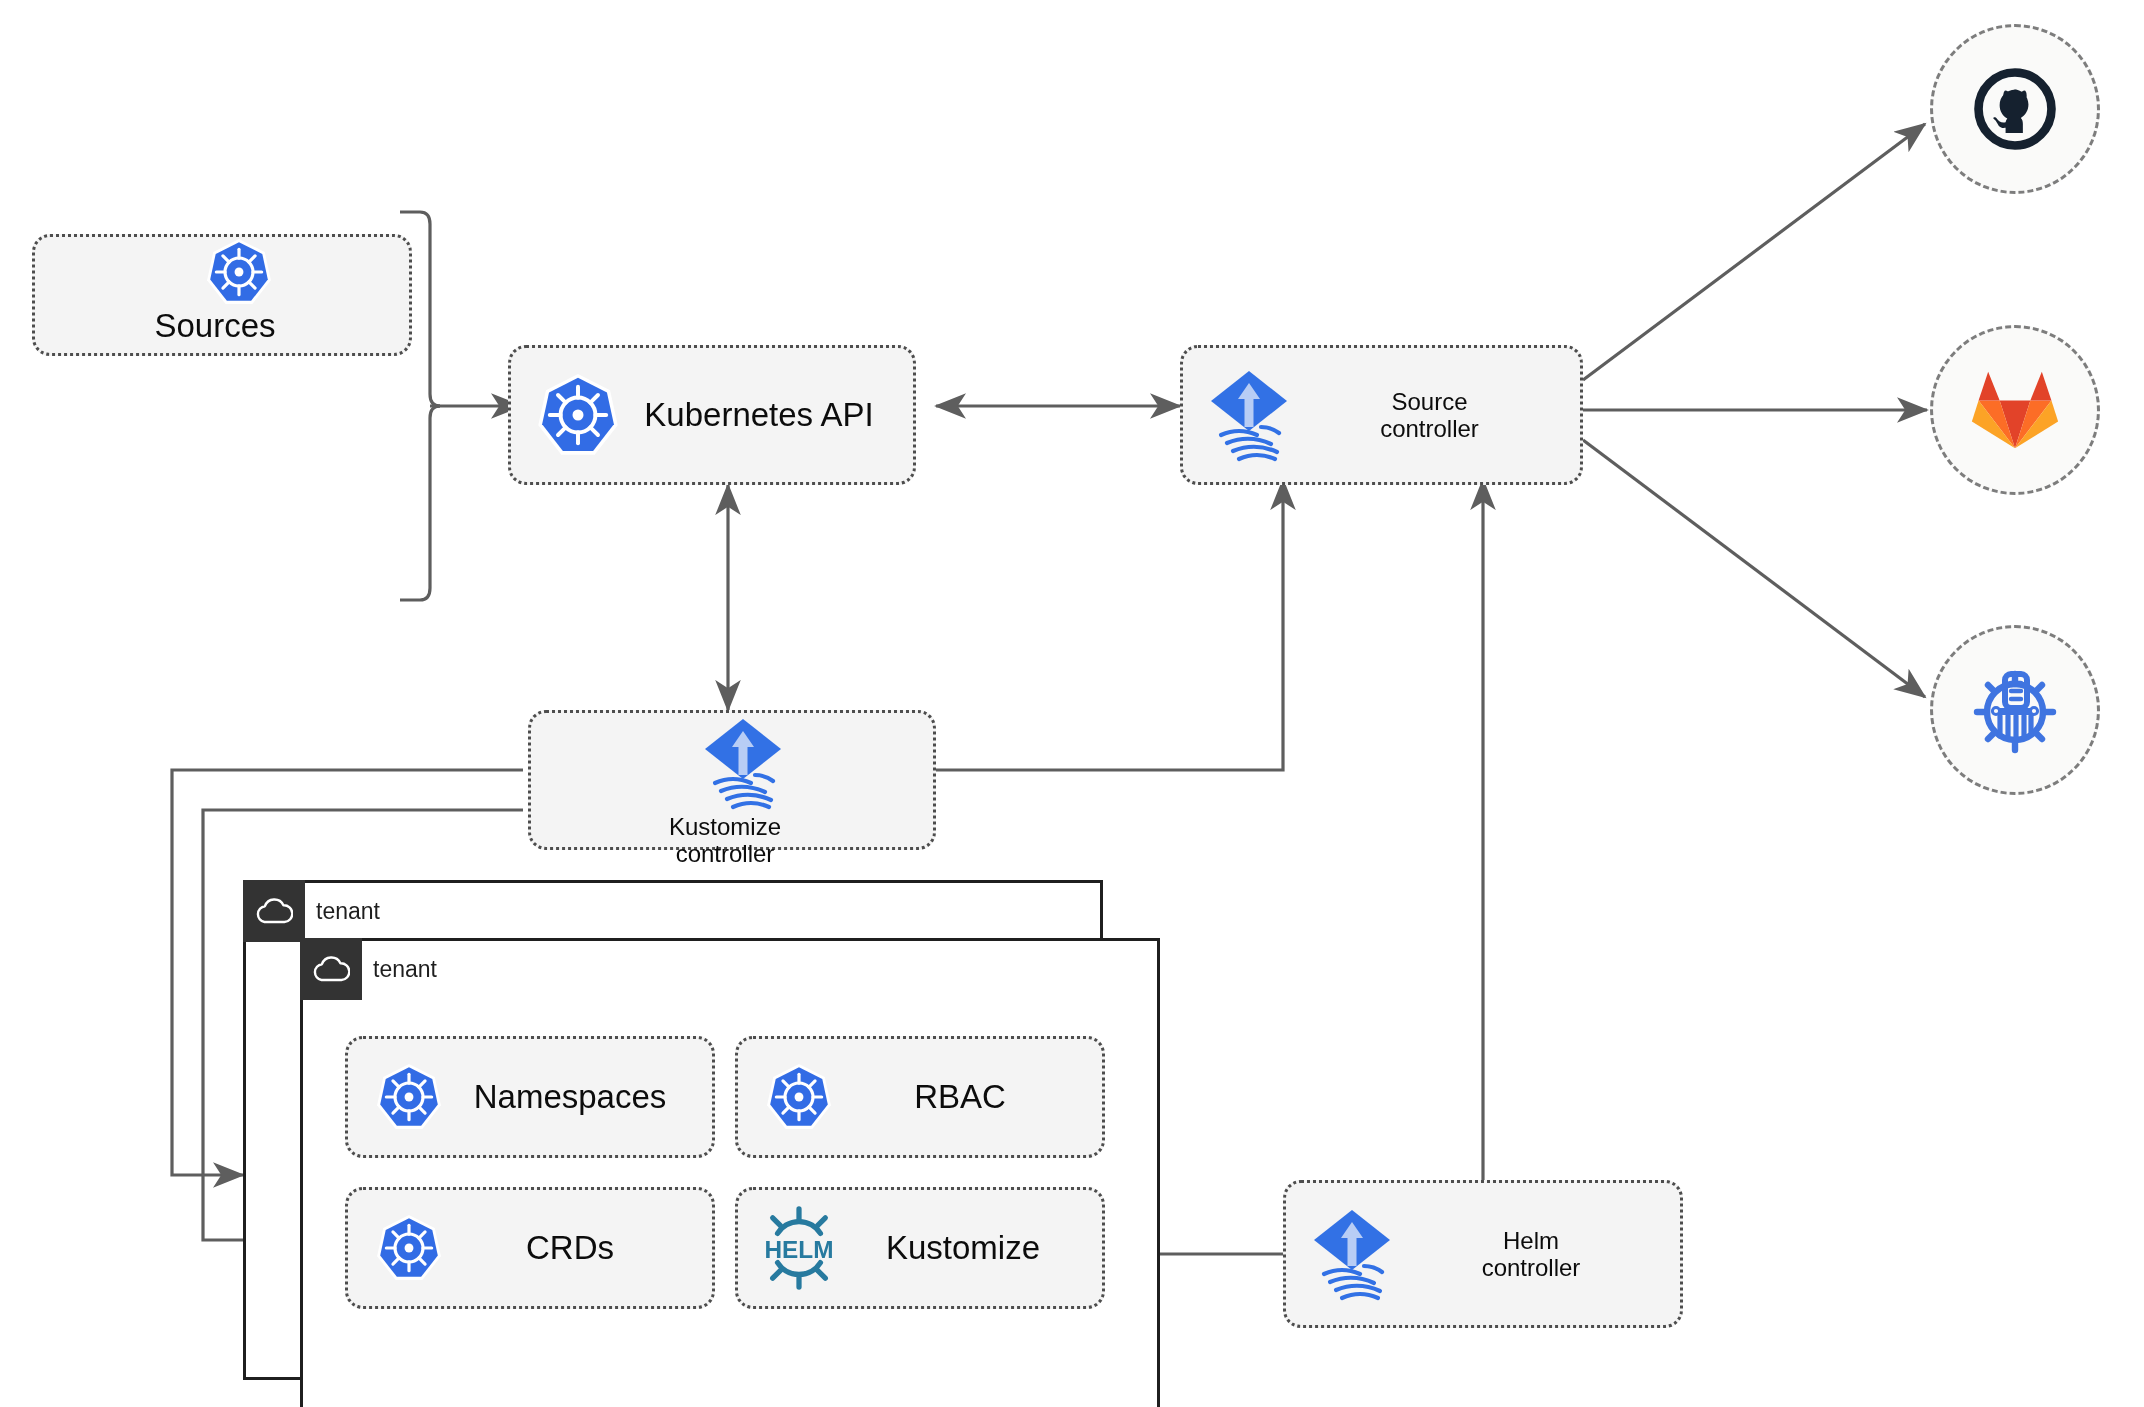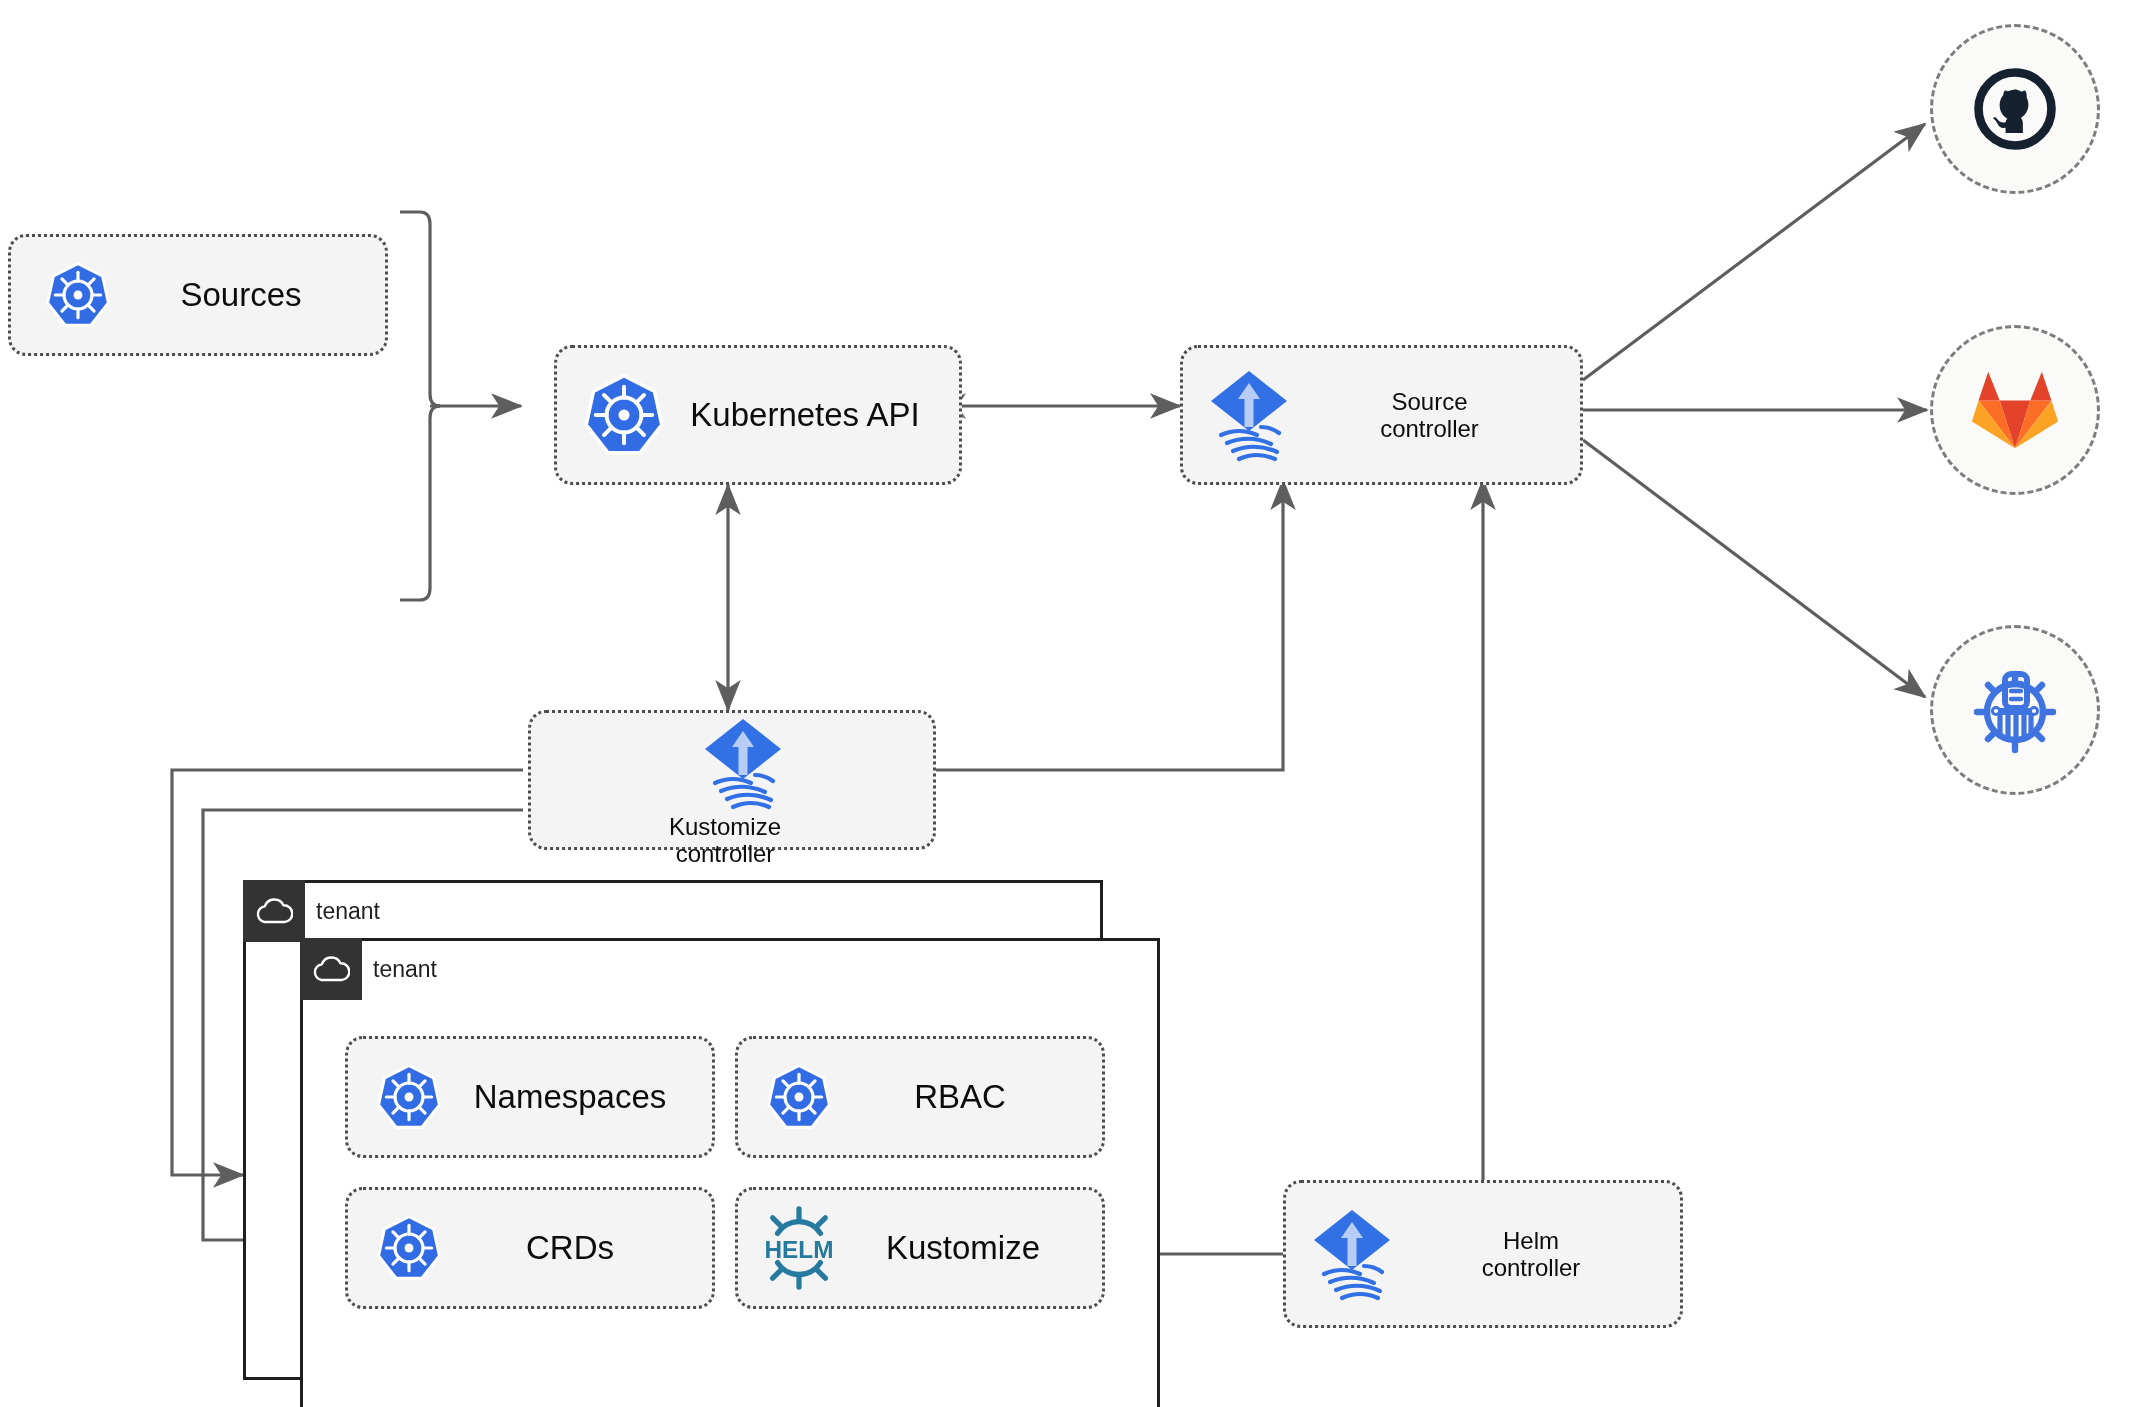--- a/index.html
+++ b/index.html
@@ -98,21 +98,21 @@
 
   <div class="tenant" style="left:300px;top:938px;width:860px;height:500px;">
     <div class="tab">
       <svg class="svgico" width="38" height="30" viewBox="0 0 38 30" aria-hidden="true">
         <path d="M9.5,26 A8,8 0 0 1 9.9,10.2 A10,10 0 0 1 28.4,9.2 A7.2,7.2 0 0 1 29.4,26 Z" fill="none" stroke="#ffffff" stroke-width="2.4" stroke-linejoin="round"></path>
       </svg>
     </div>
     <div class="tname" style="left:70px;">tenant</div>
   </div>
 
-  <div class="node" style="left:8px;top:234px;width:380px;height:122px;">
+  <div class="node" style="left:32px;top:234px;width:380px;height:122px;flex-direction:column;">
     <span class="ico" style="margin:0 0 0 34px;">
       <svg class="svgico" width="66" height="70" viewBox="0 0 64 68" aria-hidden="true">
         <path d="M32,2 L57,14.6 L63,42 L45,65 L19,65 L1,42 L7,14.6 Z" fill="#fff"></path>
         <path d="M32,5 L54.6,16.4 L60,41.2 L43.8,62 L20.2,62 L4,41.2 L9.4,16.4 Z" fill="#326ce5"></path>
         <g fill="none" stroke="#ffffff" stroke-width="3.1" stroke-linecap="round">
           <circle cx="32" cy="34" r="13.6"></circle>
           <line x1="32" y1="12" x2="32" y2="20.6"></line>
           <line x1="32" y1="47.4" x2="32" y2="56"></line>
           <line x1="10" y1="34" x2="18.4" y2="34"></line>
           <line x1="45.6" y1="34" x2="54" y2="34"></line>
@@ -121,21 +121,21 @@
           <line x1="47.6" y1="18.4" x2="41.6" y2="24.4"></line>
           <line x1="22.4" y1="43.6" x2="16.4" y2="49.6"></line>
         </g>
         <circle cx="32" cy="34" r="4.3" fill="#ffffff"></circle>
       </svg>
     </span>
     <span class="lbl">Sources</span>
   </div>
 
 
-  <div class="node" style="left:554px;top:345px;width:408px;height:140px;justify-content:center;">
+  <div class="node" style="left:508px;top:345px;width:408px;height:140px;justify-content:center;">
     <span class="ico" style="margin:0 0 0 26px;">
       <svg class="svgico" width="82" height="88" viewBox="0 0 64 68" aria-hidden="true">
         <path d="M32,2 L57,14.6 L63,42 L45,65 L19,65 L1,42 L7,14.6 Z" fill="#fff"></path>
         <path d="M32,5 L54.6,16.4 L60,41.2 L43.8,62 L20.2,62 L4,41.2 L9.4,16.4 Z" fill="#326ce5"></path>
         <g fill="none" stroke="#ffffff" stroke-width="3.1" stroke-linecap="round">
           <circle cx="32" cy="34" r="13.6"></circle>
           <line x1="32" y1="12" x2="32" y2="20.6"></line>
           <line x1="32" y1="47.4" x2="32" y2="56"></line>
           <line x1="10" y1="34" x2="18.4" y2="34"></line>
           <line x1="45.6" y1="34" x2="54" y2="34"></line>

